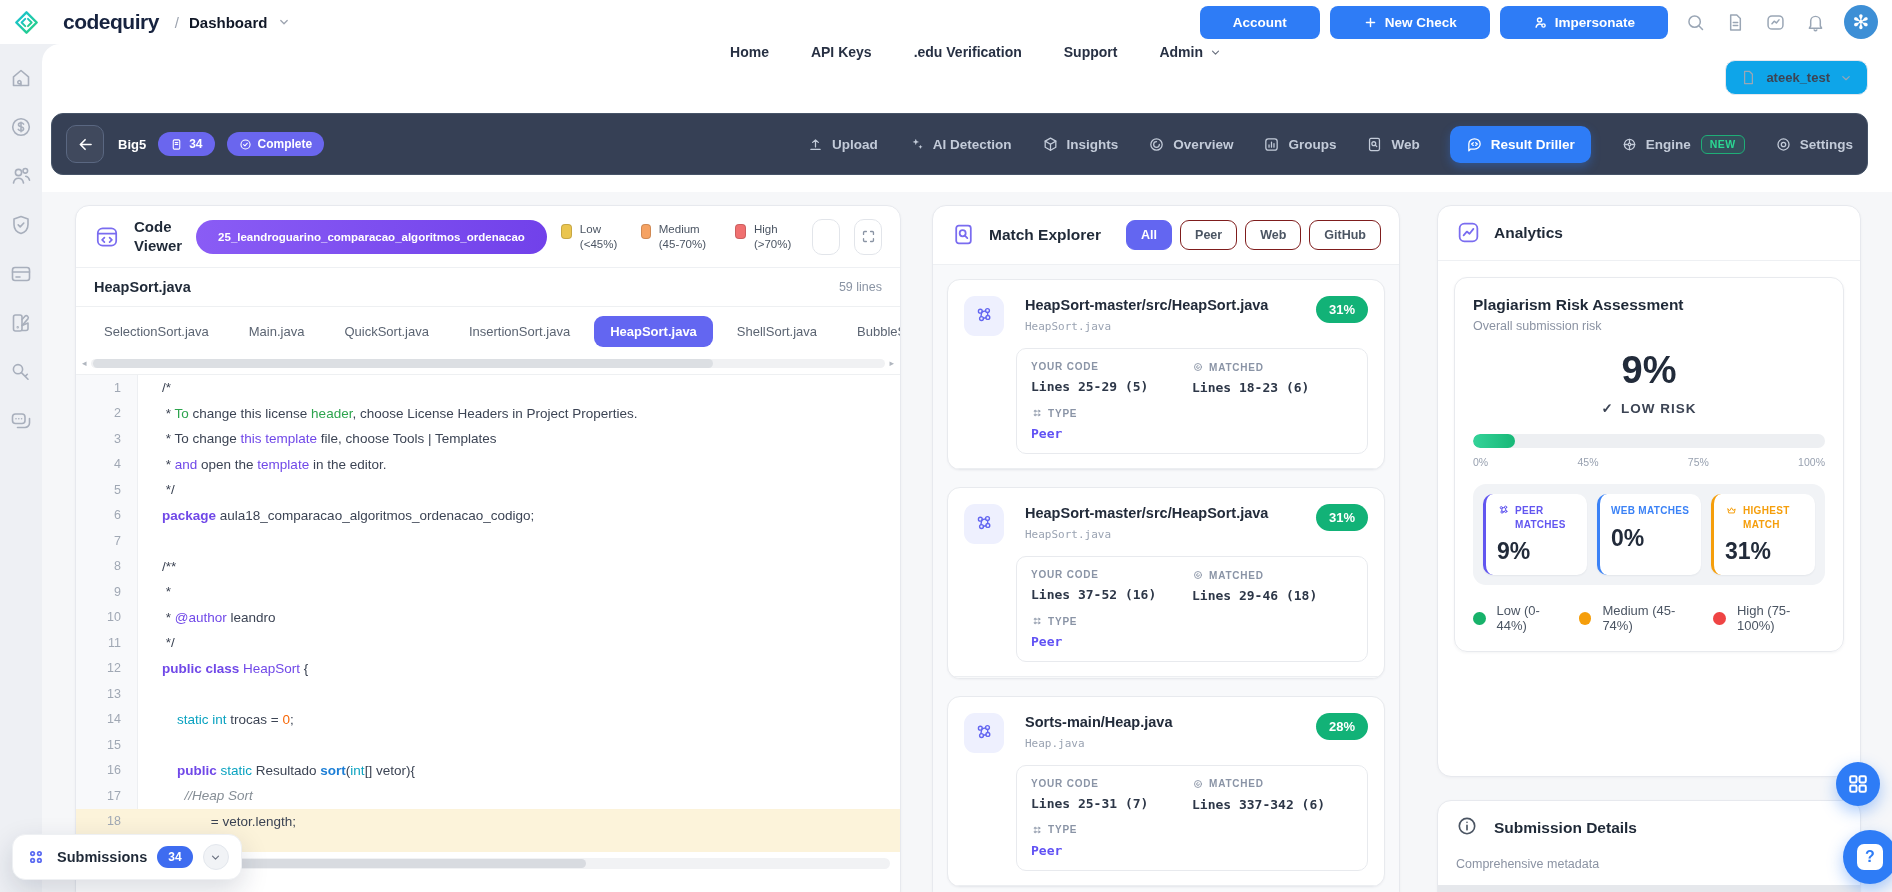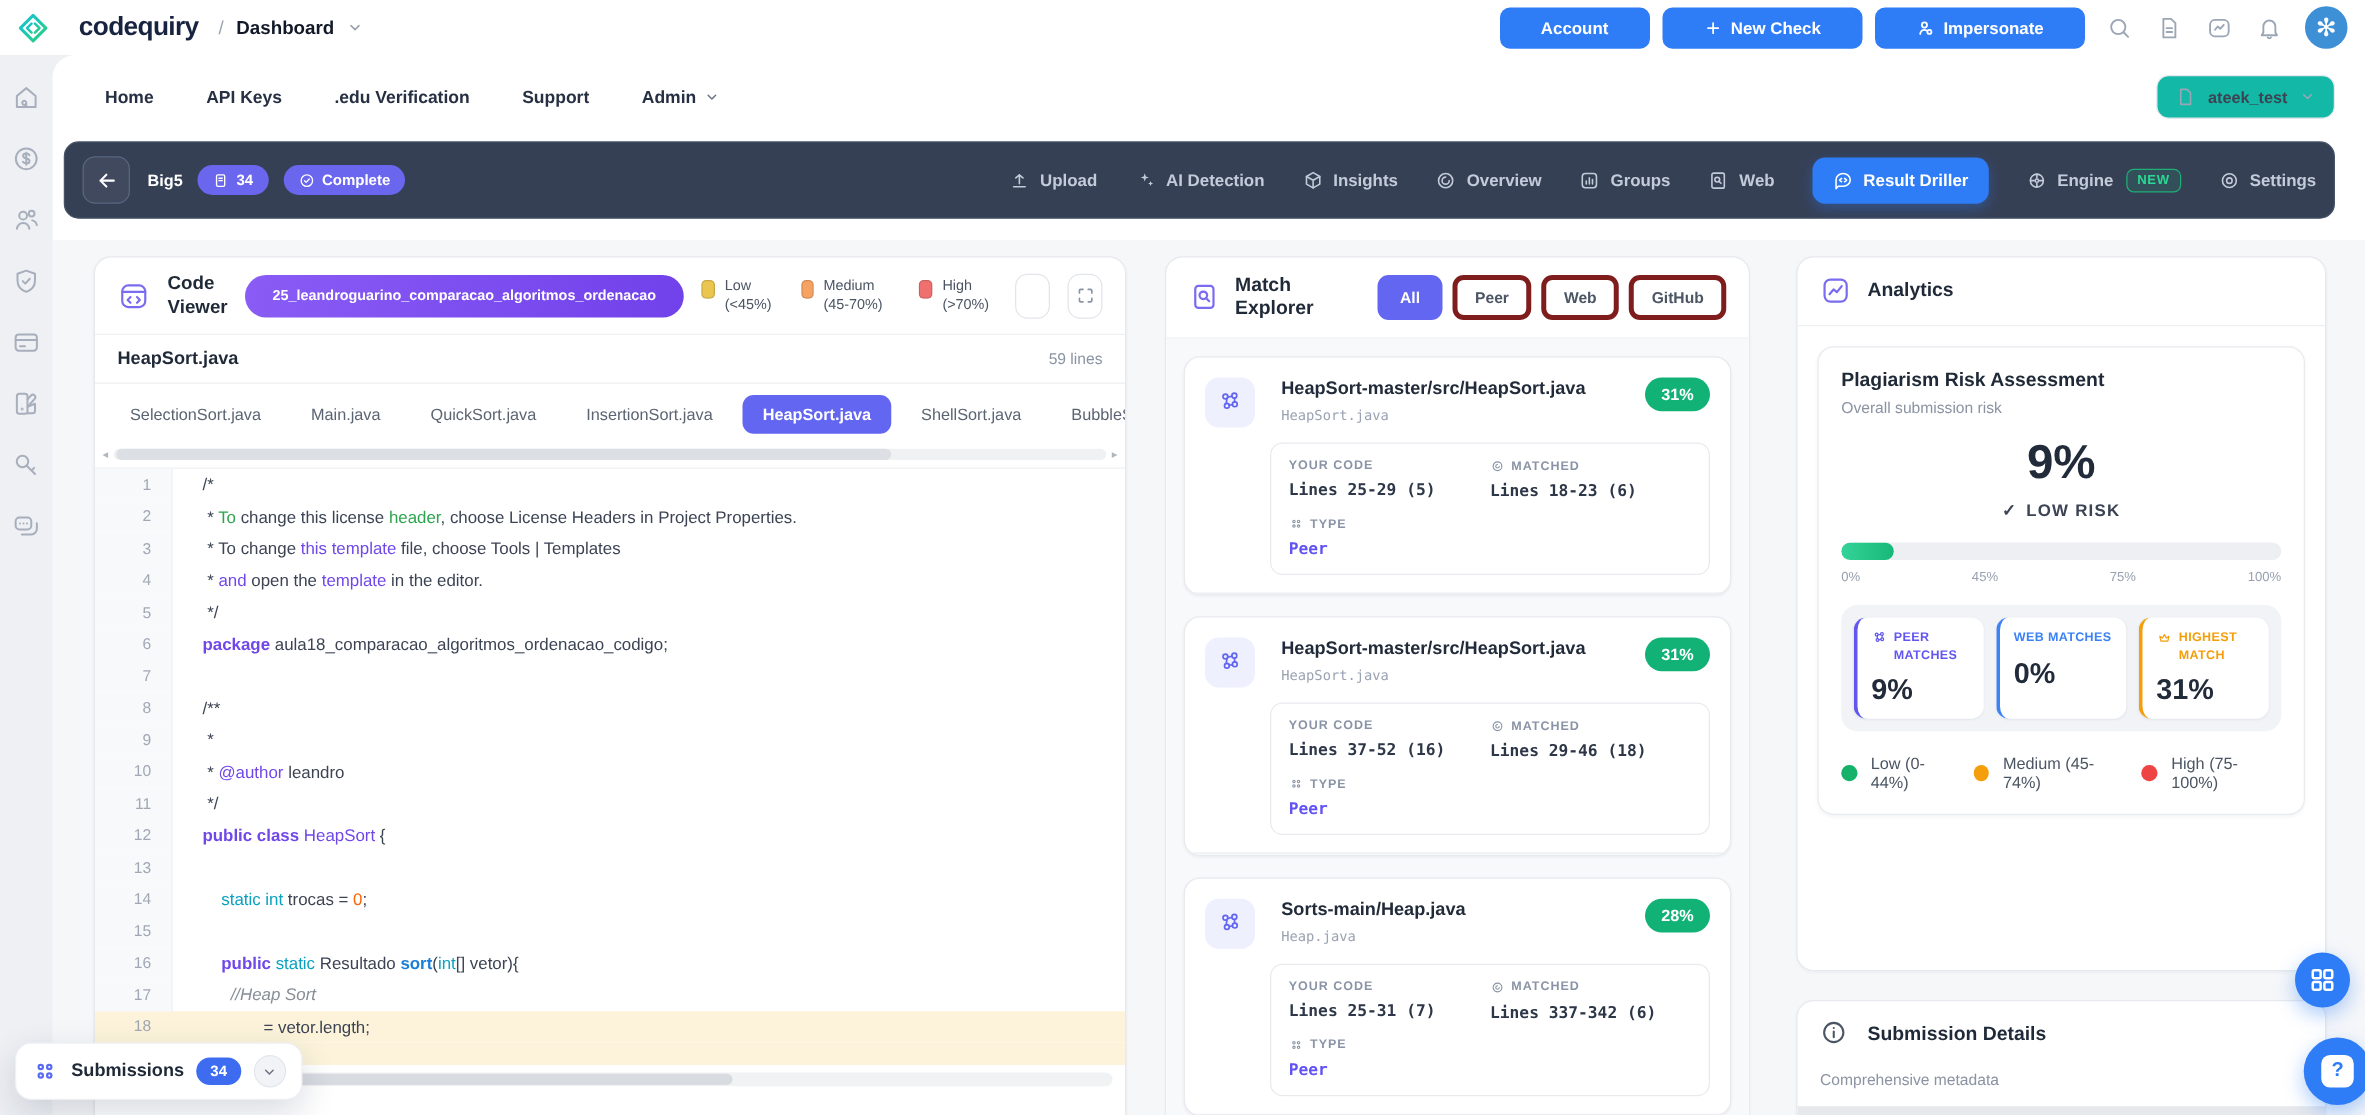--- a/index.html
+++ b/index.html
@@ -22,24 +22,24 @@
   .avatar { width:34px; height:34px; border-radius:50%; background:#3d8fd6; color:#fff; display:flex; align-items:center; justify-content:center; font-size:20px; margin-left:2px; }
 
   
   .sidebar { position:absolute; left:0; top:44px; width:42px; bottom:0; display:flex; flex-direction:column; align-items:center; padding-top:22px; gap:25px; }
   .side-ic { width:24px; height:24px; color:#a8afbc; cursor:pointer; }
 
   
   .main { position:absolute; left:42px; top:44px; right:0; bottom:0; background:#f6f7f9; border-top-left-radius:18px; overflow:hidden; }
   .main-white { position:absolute; top:0; left:0; right:0; height:148px; background:#fff; border-top-left-radius:18px; }
 
-  .subnav { position:absolute; top:0; left:0; right:0; height:66px; display:flex; align-items:center; padding:0 24px 0 42px; }
+  .subnav { position:absolute; top:0; left:0; right:0; height:66px; display:flex; align-items:center; padding:0 24px 0 42px;flex-direction:column; }
   .subnav-items { display:flex; gap:42px; }
   .subnav-item { font-size:14px; font-weight:600; color:#273043; cursor:pointer; display:flex; align-items:center; gap:6px; }
-  .workspace { margin-left:auto; display:flex; align-items:center; gap:9px; border:1px solid #e5e8ee; border-radius:10px; padding:8px 14px; background:#14b8a6; cursor:pointer; color:#3c4454; font-size:13px; font-weight:700; }
+  .workspace { margin-left:auto; display:flex; align-items:center; gap:9px; border:1px solid #e5e8ee; border-radius:10px; padding:8px 14px; background:#0ea5e9; cursor:pointer; color:#3c4454; font-size:13px; font-weight:700; }
   .workspace .icon { color:#9aa6b5; }
 
   
   .toolbar { position:absolute; top:69px; left:9px; right:24px; height:62px; background:#364burn; background:#364055; border:1px solid #475468; border-radius:12px; display:flex; align-items:center; padding:0 14px; }
   .back-btn { width:38px; height:38px; border-radius:10px; background:rgba(255,255,255,0.05); border:1px solid #5a6781; color:#fff; display:flex; align-items:center; justify-content:center; cursor:pointer; }
   .tb-title { color:#fff; font-size:13px; font-weight:800; margin-left:14px; }
   .tb-badge { display:flex; align-items:center; gap:6px; background:#6a66ee; color:#fff; border-radius:999px; padding:5px 12px; font-size:12px; font-weight:800; margin-left:12px; }
   .tb-tabs { margin-left:auto; display:flex; align-items:center; gap:30px; }
   .tb-tab { display:flex; align-items:center; gap:8px; color:#c3cbd9; font-size:13.5px; font-weight:700; cursor:pointer; white-space:nowrap; }
   .tb-tab.active { background:#2e7cf6; color:#fff; border-radius:10px; padding:10px 16px; box-shadow:0 4px 10px rgba(46,124,246,0.35); }
@@ -84,21 +84,21 @@
   .crow.hl .ln { background:transparent; border-right-color:transparent; }
   .tok-d { color:#3c4454; } .tok-g { color:#2da44e; } .tok-kp { color:#7048e8; }
   .tok-k { color:#7048e8; font-weight:700; } .tok-t { color:#0aa2c0; }
   .tok-fn { color:#1c7ed6; font-weight:700; } .tok-num { color:#f76707; }
   .tok-c { color:#868e96; font-style:italic; }
   .code-hscroll { height:11px; background:#f1f2f4; border-radius:99px; margin:6px 10px 0 10px; position:relative; }
   .code-hthumb { position:absolute; left:2px; top:1px; height:9px; width:62%; background:#d8dbe0; border-radius:99px; }
 
   
   .me-filters { margin-left:auto; display:flex; gap:8px; }
-  .me-filter { font-size:12.5px; font-weight:700; color:#4b5563; border:4px solid #7f1d1d; background:#fff; border-radius:9px; padding:7px 14px; cursor:pointer; }
+  .me-filter { font-size:12.5px; font-weight:700; color:#4b5563; border:1px solid #7f1d1d; background:#fff; border-radius:9px; padding:7px 14px; cursor:pointer; }
   .me-filter.active { background:#6366f1; border-color:#6366f1; color:#fff; }
   .me-body { background:#f8f9fb; padding:14px; display:flex; flex-direction:column; gap:17px; height:636px; overflow:hidden; }
   .mcard { background:#fff; border:1px solid #e8eaee; border-radius:13px; box-shadow:0 1px 2px rgba(20,30,60,0.04); overflow:hidden; }
   .mcard-top { display:flex; align-items:flex-start; gap:21px; padding:16px 16px 0 16px; }
   .mcard-ic { width:40px; height:40px; border-radius:11px; background:#eef0fe; color:#6366f1; display:flex; align-items:center; justify-content:center; flex:0 0 40px; }
   .mcard-title { font-size:14.5px; font-weight:800; color:#222b3a; line-height:1.3; }
   .mcard-file { font-family:"DejaVu Sans Mono", monospace; font-size:11px; color:#9aa3b2; margin-top:5px; }
   .mcard-pct { margin-left:auto; background:#12b277; color:#fff; font-size:13px; font-weight:800; border-radius:999px; padding:6px 13px; }
   .mcard-box { margin:12px 16px 14px 68px; border:1px solid #e8eaee; border-radius:10px; padding:12px 14px; }
   .mbox-grid { display:flex; }

